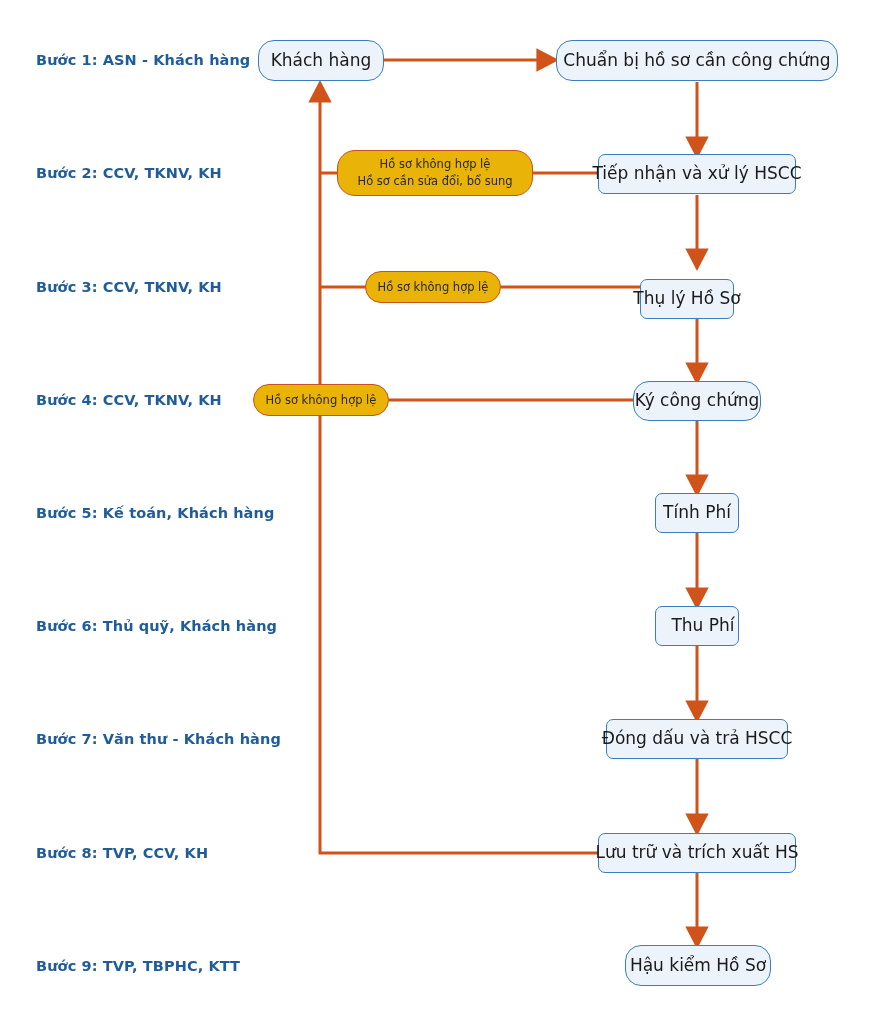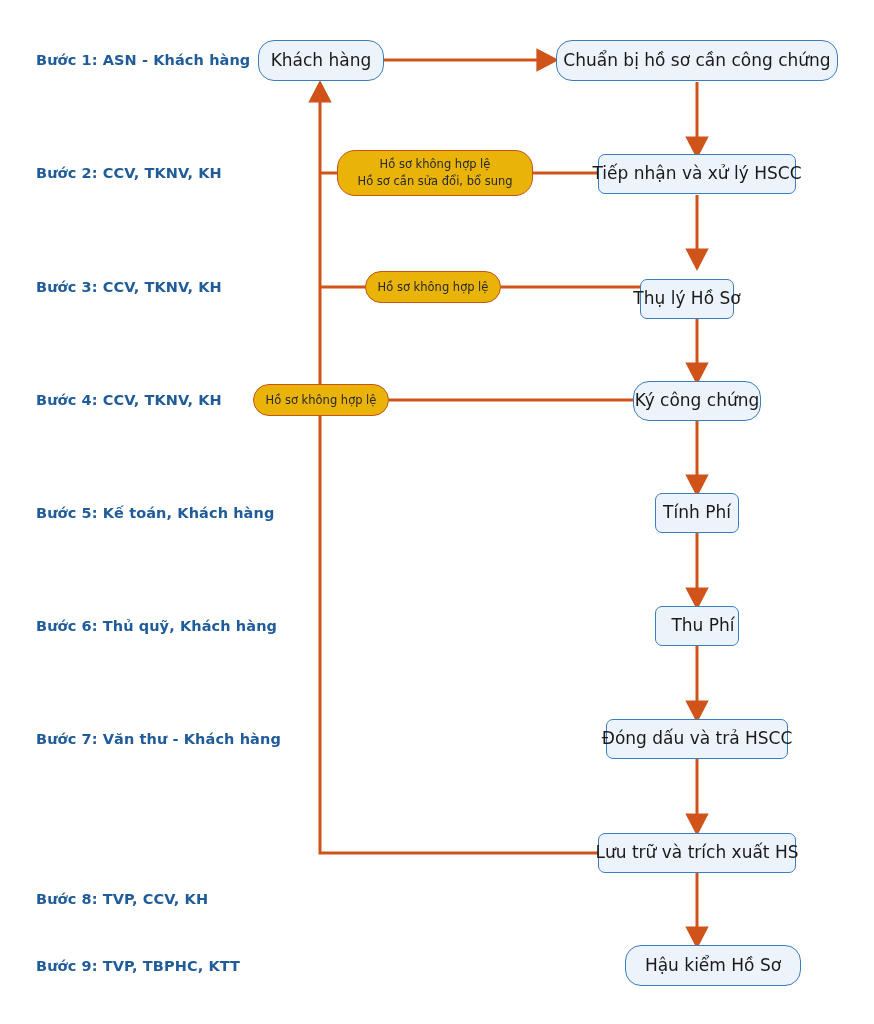--- a/index.html
+++ b/index.html
@@ -110,42 +110,42 @@
     </g>
   </svg>
 
   <div class="step-label" style="left:36px; top:52px;">Bước 1: ASN - Khách hàng</div>
   <div class="step-label" style="left:36px; top:165px;">Bước 2: CCV, TKNV, KH</div>
   <div class="step-label" style="left:36px; top:279px;text-align:center;">Bước 3:  CCV, TKNV, KH</div>
   <div class="step-label" style="left:36px; top:392px;">Bước 4:  CCV, TKNV, KH</div>
   <div class="step-label" style="left:36px; top:505px;">Bước 5: Kế toán, Khách hàng</div>
   <div class="step-label" style="left:36px; top:618px;">Bước 6: Thủ quỹ, Khách hàng</div>
   <div class="step-label" style="left:36px; top:731px;">Bước 7: Văn thư - Khách hàng</div>
-  <div class="step-label" style="left:36px; top:845px;margin-top:46px;">Bước 8: TVP, CCV, KH</div>
+  <div class="step-label" style="left:36px; top:845px;">Bước 8: TVP, CCV, KH</div>
   <div class="step-label" style="left:36px; top:958px;">Bước 9: TVP, TBPHC, KTT</div>
 
   <div class="node rounded-pill" style="left:258px; top:40px; width:126px; height:41px;">Khách hàng</div>
 
   <div class="node rounded-pill" style="left:556px; top:40px; width:282px; height:41px;">Chuẩn bị hồ sơ cần công chứng</div>
 
   <div class="node rounded-soft" style="left:598px; top:154px; width:198px; height:40px;">Tiếp nhận và xử lý HSCC</div>
 
   <div class="node rounded-soft" style="left:640px; top:267px; width:94px; height:40px;margin-top:12px;">Thụ lý Hồ Sơ</div>
 
   <div class="node rounded-pill" style="left:633px; top:381px; width:128px; height:40px;">Ký công chứng</div>
 
   <div class="node rounded-soft" style="left:655px; top:493px; width:84px; height:40px;">Tính Phí</div>
 
   <div class="node rounded-soft" style="left:655px; top:606px; width:84px; height:40px;padding-left:12px;">Thu Phí</div>
 
   <div class="node rounded-soft" style="left:606px; top:719px; width:182px; height:40px;">Đóng dấu và trả HSCC</div>
 
   <div class="node rounded-soft" style="left:598px; top:833px; width:198px; height:40px;">Lưu trữ và trích xuất HS</div>
 
-  <div class="node rounded-pill" style="left:625px; top:945px; width:176px; height:41px;">Hậu kiểm Hồ Sơ</div>
+  <div class="node rounded-pill" style="left:625px; top:945px; width:146px; height:41px;">Hậu kiểm Hồ Sơ</div>
 
   <div class="reject" style="left:337px; top:150px; width:196px; height:46px;">
     <span>Hồ sơ không hợp lệ</span>
     <span>Hồ sơ cần sửa đổi, bổ sung</span>
   </div>
 
   <div class="reject" style="left:365px; top:271px; width:136px; height:32px;">
     <span>Hồ sơ không hợp lệ</span>
   </div>
 

